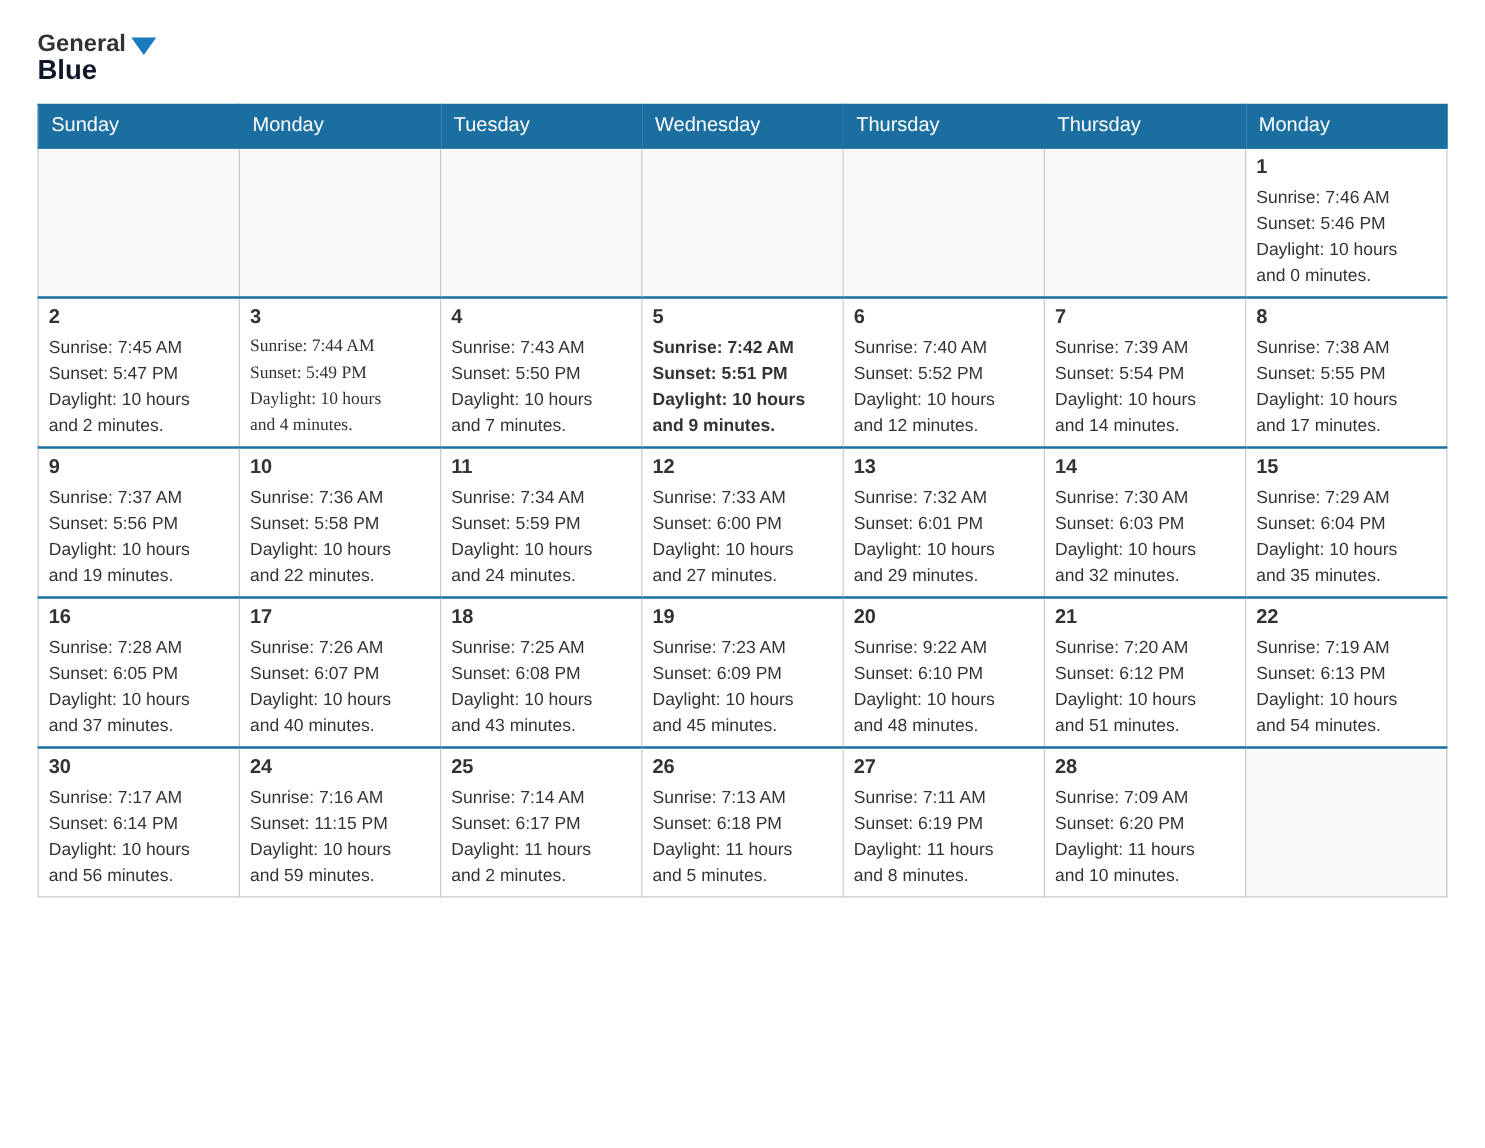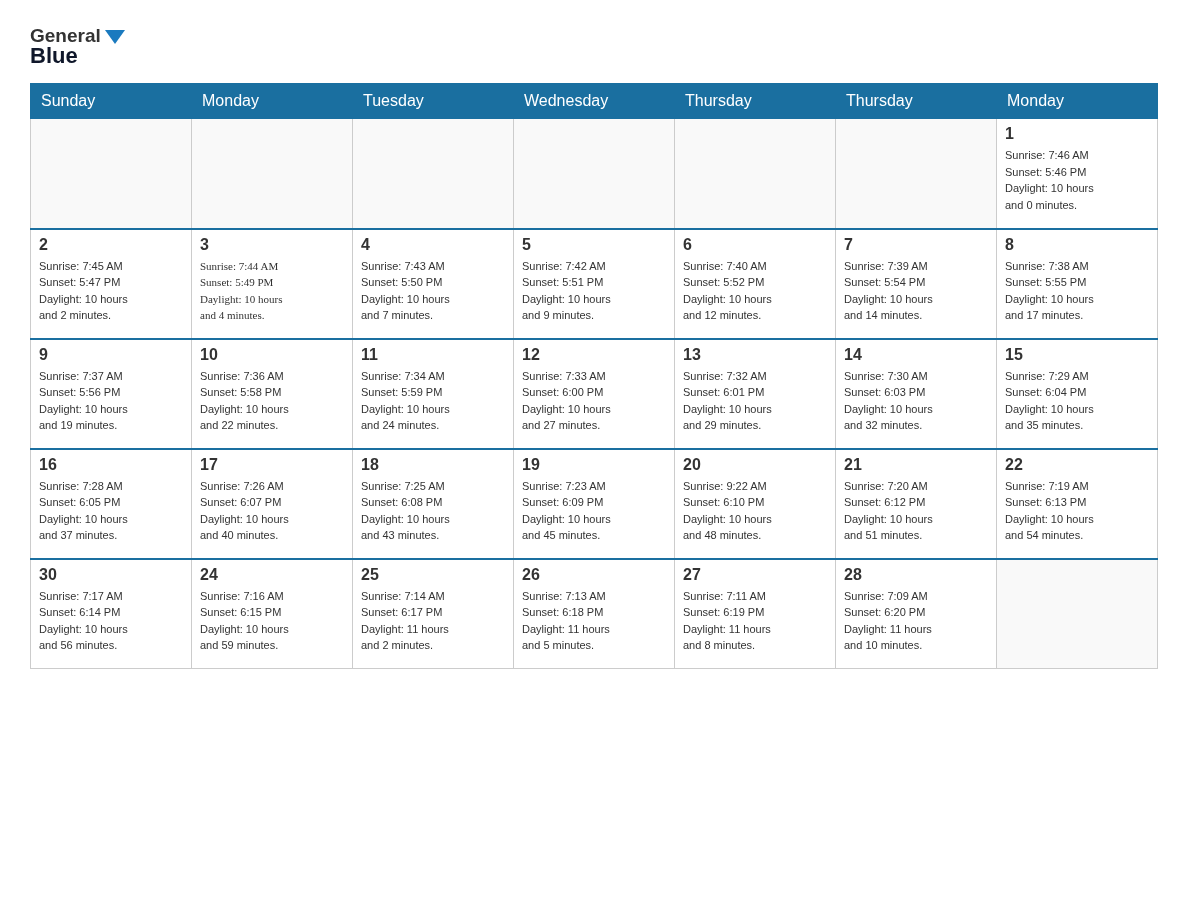--- a/index.html
+++ b/index.html
@@ -86,21 +86,21 @@
     .calendar td.empty {
       background: #f9f9f9;
     }
     .day-number {
       font-size: 16px;
       font-weight: bold;
       margin-bottom: 4px;
       display: block;
     }
     .day-info {
-      font-size: 11px;
+      font-size: 14px;
       line-height: 1.5;
       color: #333;
     }
     .week-row td {
       border-top: 2px solid #1a6fa0;
     }
   </style>
 </head>
 <body>
 
@@ -162,21 +162,21 @@
         </td>
         <td>
           <span class="day-number">4</span>
           <div class="day-info" style="white-space: pre-line;">Sunrise: 7:43 AM
 Sunset: 5:50 PM
 Daylight: 10 hours
 and 7 minutes.</div>
         </td>
         <td>
           <span class="day-number">5</span>
-          <div class="day-info" style="white-space: pre-line;">Sunrise: 7:42 AM
+          <div class="day-info" style="white-space: pre-line; font-weight: bold;">Sunrise: 7:42 AM
 Sunset: 5:51 PM
 Daylight: 10 hours
 and 9 minutes.</div>
         </td>
         <td>
           <span class="day-number">6</span>
           <div class="day-info" style="white-space: pre-line;">Sunrise: 7:40 AM
 Sunset: 5:52 PM
 Daylight: 10 hours
 and 12 minutes.</div>
@@ -302,21 +302,21 @@
         <td>
           <span class="day-number">30</span>
           <div class="day-info" style="white-space: pre-line;">Sunrise: 7:17 AM
 Sunset: 6:14 PM
 Daylight: 10 hours
 and 56 minutes.</div>
         </td>
         <td>
           <span class="day-number">24</span>
           <div class="day-info" style="white-space: pre-line;">Sunrise: 7:16 AM
-Sunset: 6:15 PM
+Sunset: 11:15 PM
 Daylight: 10 hours
 and 59 minutes.</div>
         </td>
         <td>
           <span class="day-number">25</span>
           <div class="day-info" style="white-space: pre-line;">Sunrise: 7:14 AM
 Sunset: 6:17 PM
 Daylight: 11 hours
 and 2 minutes.</div>
         </td>

